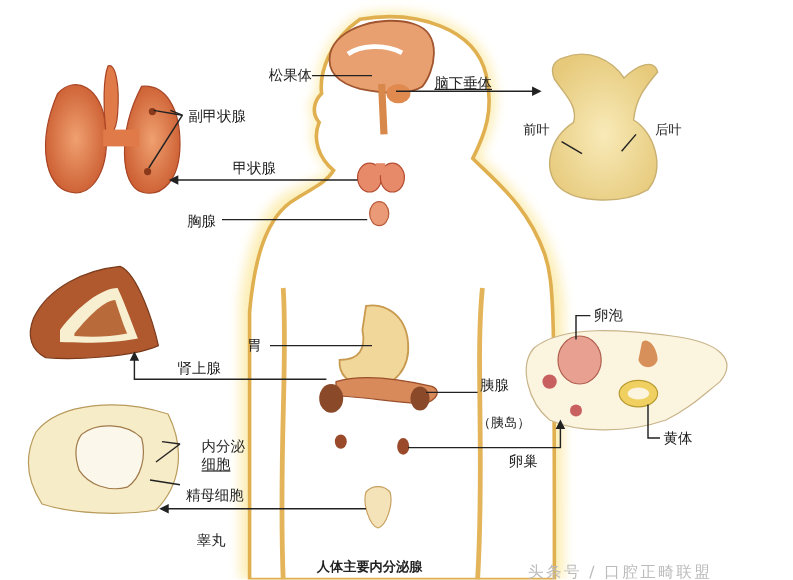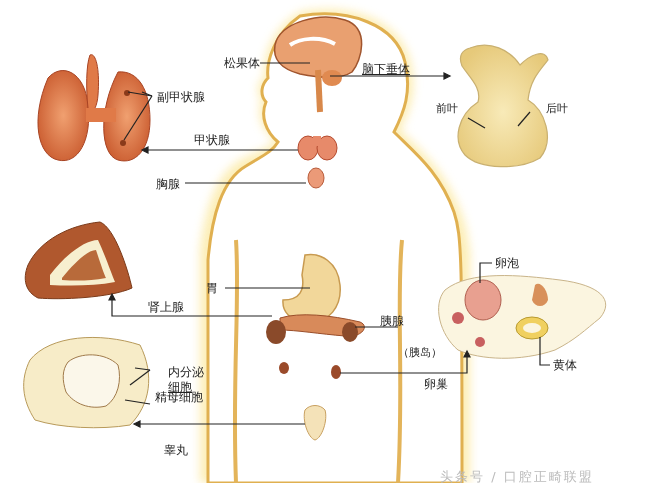--- a/index.html
+++ b/index.html
@@ -134,24 +134,25 @@
   
   <div class="lbl" style="left:224px;top:56px;">松果体</div>
   <div class="lbl" style="left:362px;top:62px;text-decoration:underline;">脑下垂体</div>
   <div class="lbl small" style="left:436px;top:102px;">前叶</div>
   <div class="lbl small" style="left:546px;top:102px;">后叶</div>
   <div class="lbl" style="left:157px;top:90px;">副甲状腺</div>
   <div class="lbl" style="left:170px;top:133px;margin-left:24px;">甲状腺</div>
   <div class="lbl" style="left:156px;top:177px;">胸腺</div>
   <div class="lbl" style="left:206px;top:281px;">胃</div>
   <div class="lbl" style="left:148px;top:300px;">肾上腺</div>
-  <div class="lbl" style="left:380px;top:314px;text-align:right;">胰腺</div>
+  <div class="lbl" style="left:400px;top:314px;text-align:right;">胰腺</div>
   <div class="lbl small" style="left:398px;top:346px;">（胰岛）</div>
   <div class="lbl" style="left:424px;top:377px;">卵巢</div>
   <div class="lbl" style="left:495px;top:256px;">卵泡</div>
   <div class="lbl" style="left:553px;top:358px;">黄体</div>
   <div class="lbl" style="left:168px;top:365px;">内分泌</div>
   <div class="lbl" style="left:168px;top:380px;text-decoration:underline;">细胞</div>
-  <div class="lbl" style="left:155px;top:390px;">精母细胞</div>
+  <div class="lbl" style="left:155px;top:406px;">精母细胞</div>
   <div class="lbl" style="left:164px;top:443px;">睾丸</div>
 
+  <div class="caption" style="left:264px;top:465px;">人体主要内分泌腺</div>
   <div class="watermark" style="left:440px;top:468px;">头条号 / 口腔正畸联盟</div>
 </div>
 
 </body></html>

